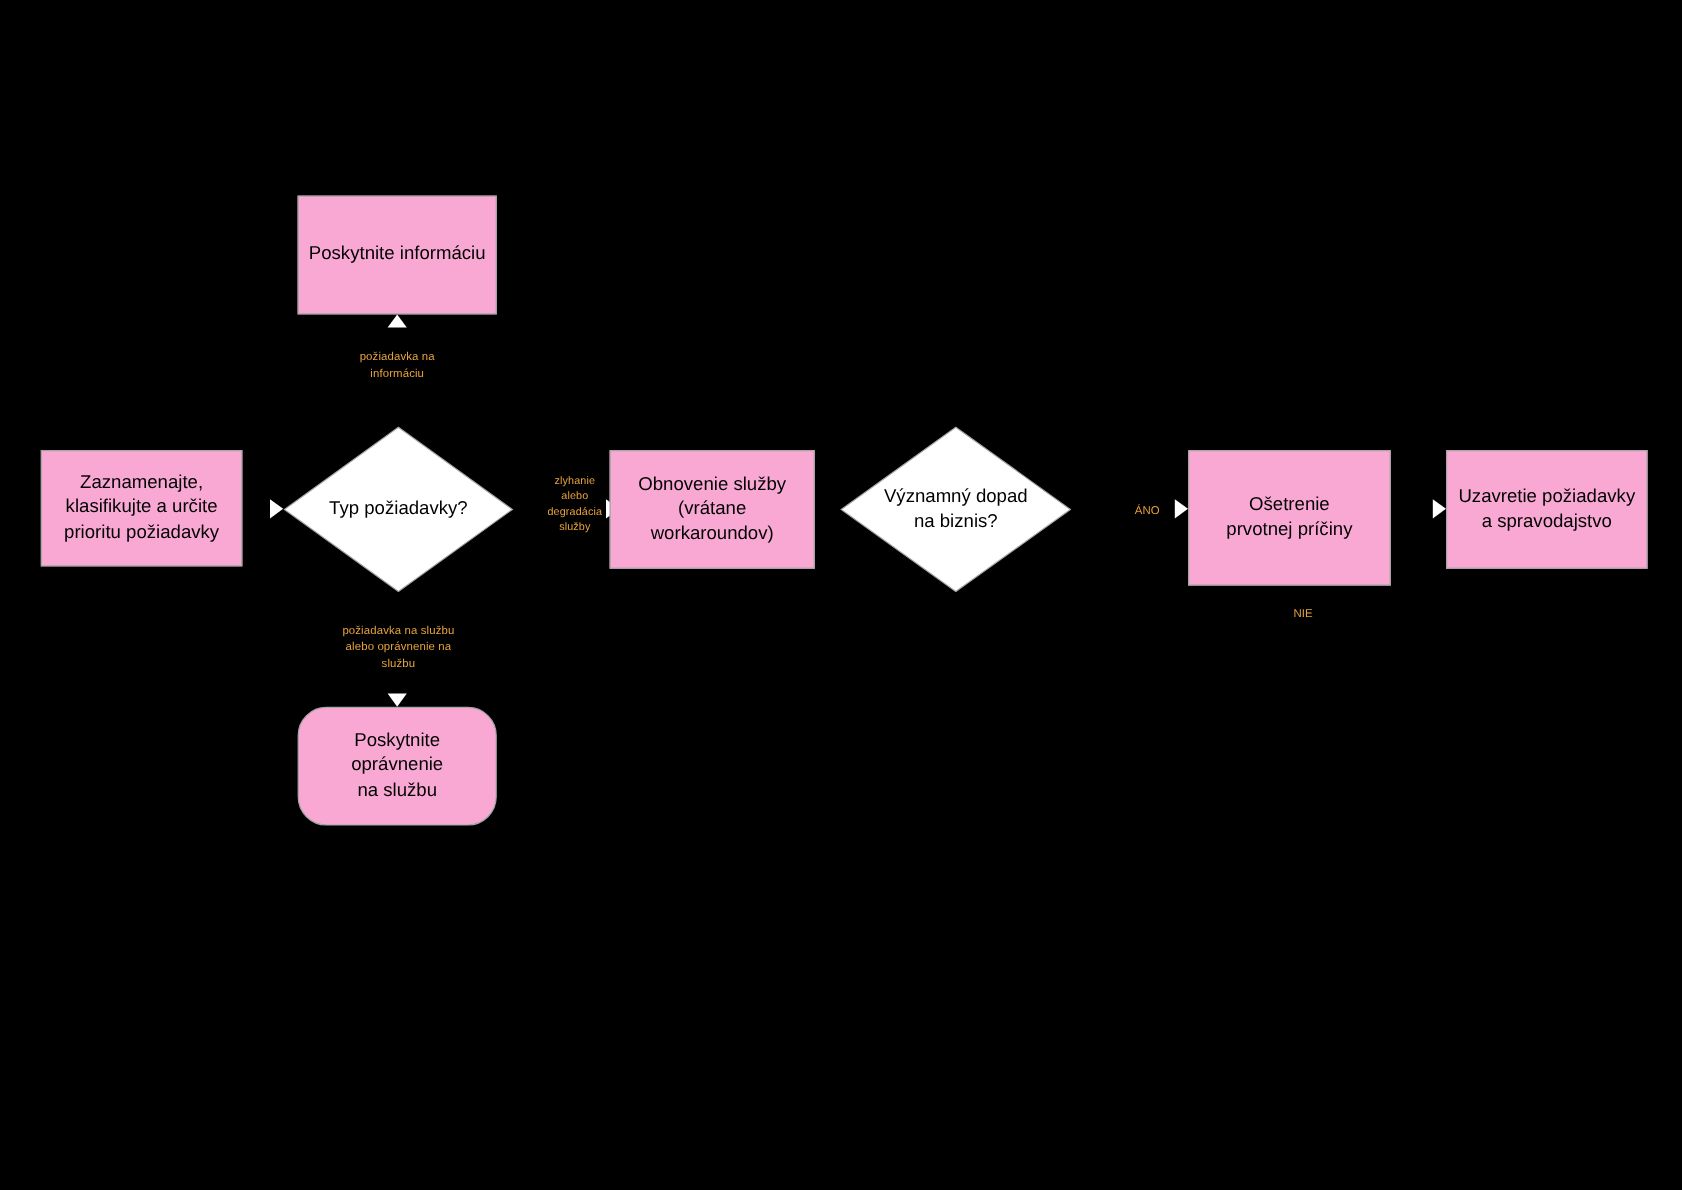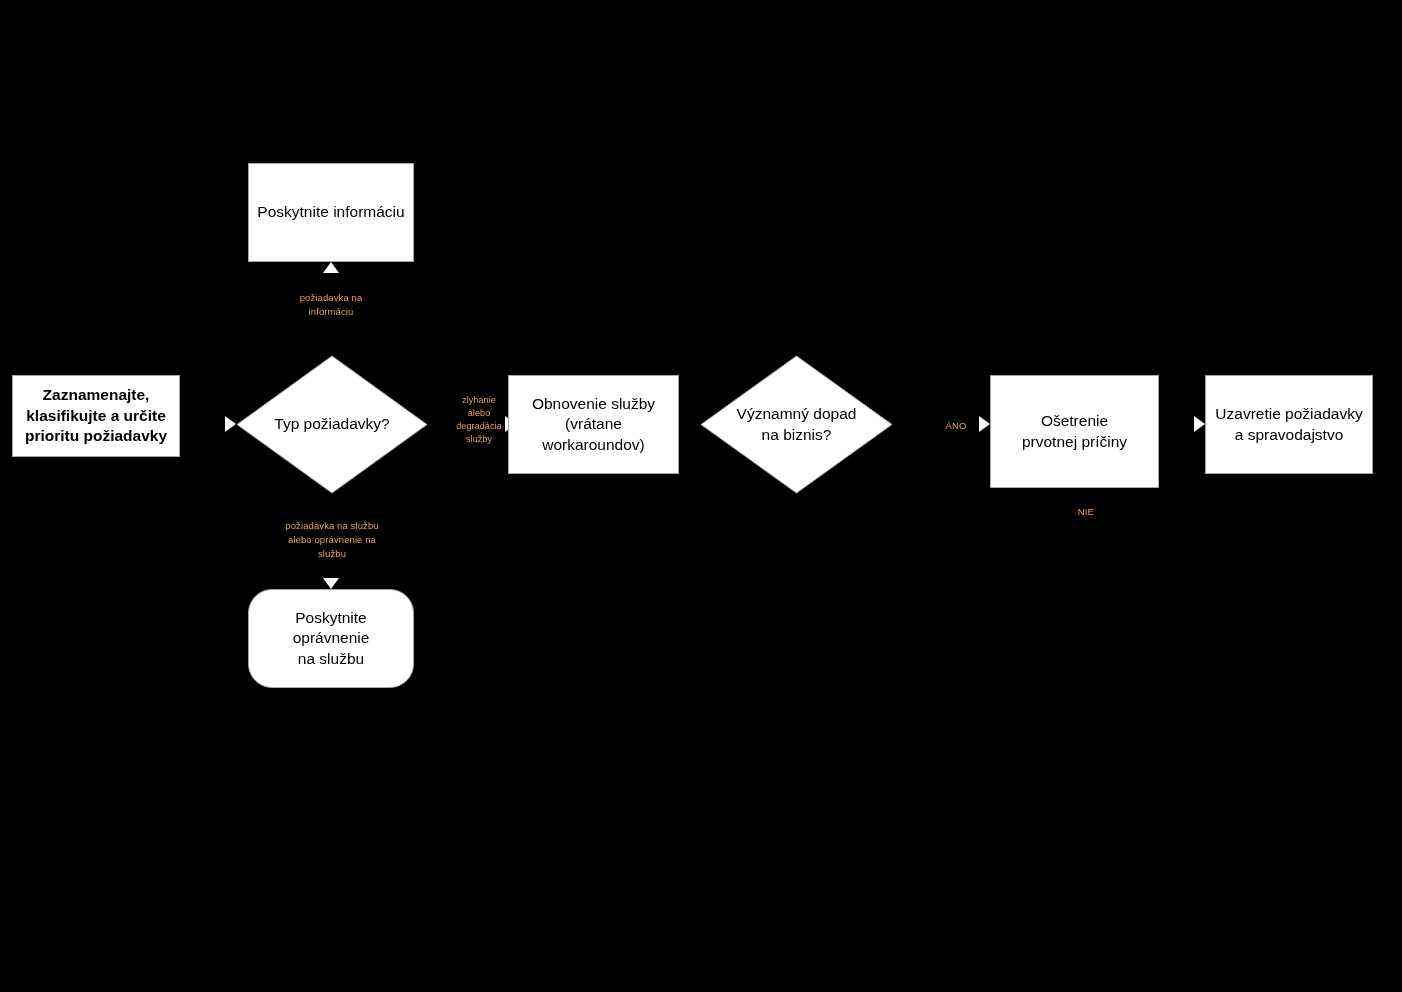--- a/index.html
+++ b/index.html
@@ -18,21 +18,21 @@
     position: absolute;
     left: 0;
     top: 0;
     width: 1402px;
     height: 992px;
   }
   
   .node {
     position: absolute;
     box-sizing: border-box;
-    background: #ffffff;
+    background: #f9a8d4;
     border: 1px solid #a6a6a6;
     color: #000000;
     display: flex;
     align-items: center;
     justify-content: center;
     text-align: center;
     font-size: 15.5px;
     line-height: 1.32;
     padding: 4px 8px;
     white-space: pre-line;
@@ -120,21 +120,21 @@
       <polygon points="331,262 323,273 339,273"></polygon>
       <polygon points="331,589 323,578 339,578"></polygon>
       <polygon points="1068,474 1060,485 1076,485"></polygon>
     </g>
   </svg>
 
   <div class="node" style="left:248px; top:163px; width:166px; height:99px;">
     <span>Poskytnite informáciu</span>
   </div>
 
-  <div class="node" style="left:12px; top:375px; width:168px; height:82px;font-weight:bold;">
+  <div class="node" style="left:34px; top:375px; width:168px; height:97px;">
     <span>Zaznamenajte,
 klasifikujte a určite
 prioritu požiadavky</span>
   </div>
 
   <div class="decision" style="left:236px; top:355px; width:192px; height:139px;">
     <svg width="192" height="139" viewBox="0 0 192 139" xmlns="http://www.w3.org/2000/svg">
       <polygon points="96,1 191,69.5 96,138 1,69.5" fill="#ffffff" stroke="#a6a6a6" stroke-width="1"></polygon>
     </svg>
     <div class="dlabel">Typ požiadavky?</div>

